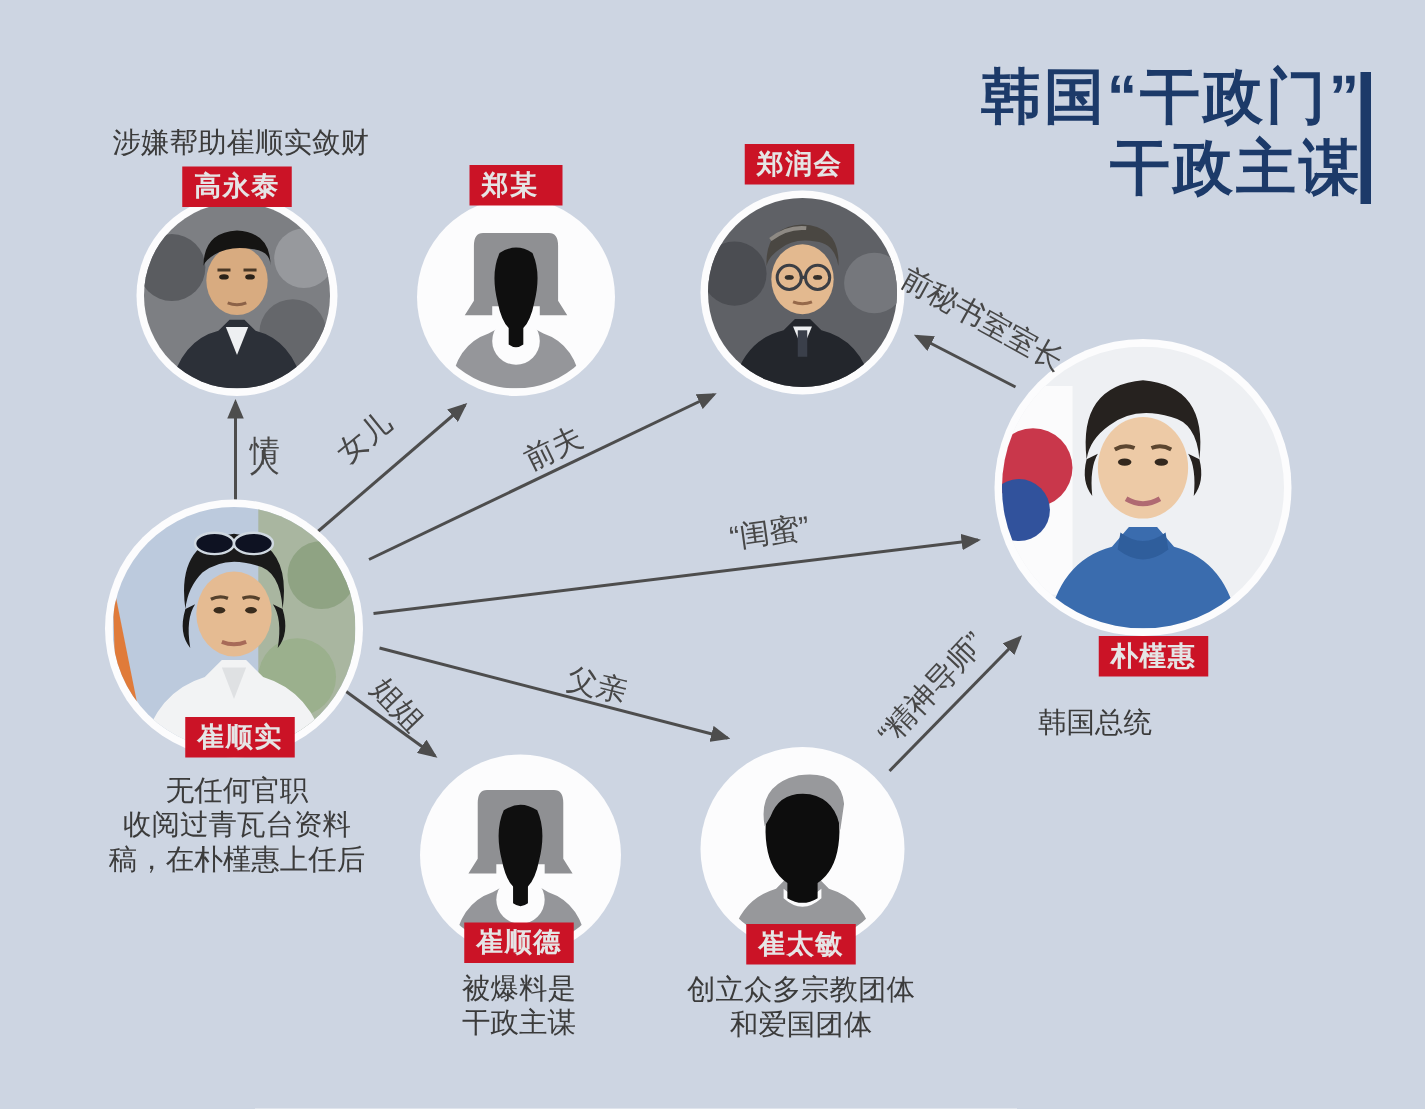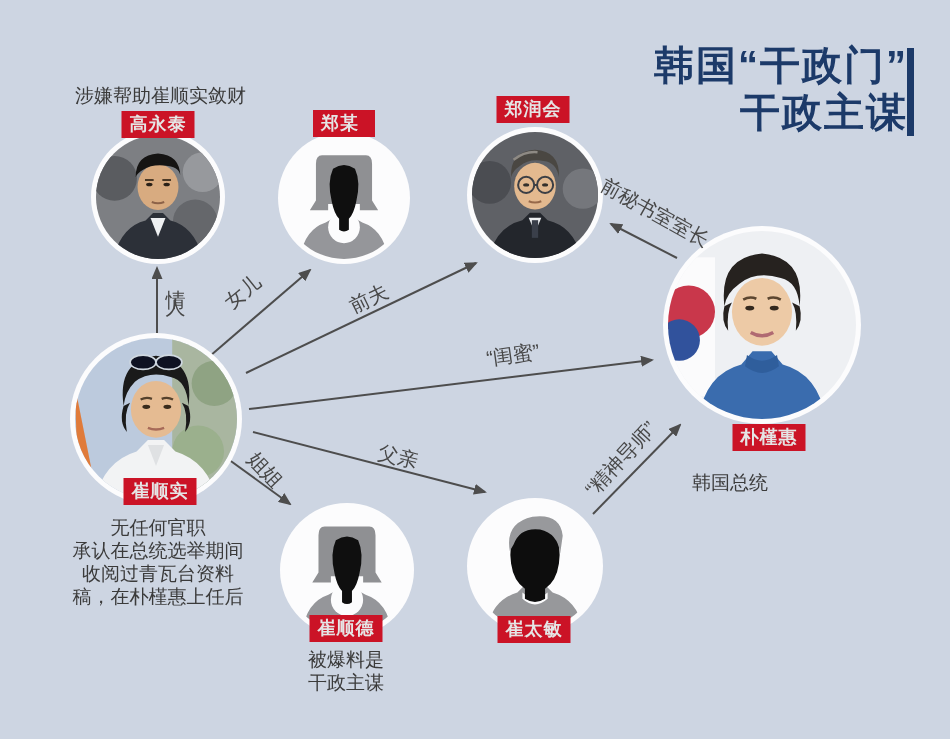--- a/index.html
+++ b/index.html
@@ -196,21 +196,20 @@
       <ellipse cx="57" cy="42.5" rx="2.4" ry="1.3" fill="#3a2c1d"></ellipse>
       <path d="M40.5,38 q3.5,-1.8 7,-0.4" stroke="#55412c" stroke-width="1.4" fill="none"></path>
       <path d="M53.5,37.6 q3.5,-1.4 7,0.4" stroke="#55412c" stroke-width="1.4" fill="none"></path>
       <path d="M45,55.5 Q50,57.5 55,55.5" stroke="#a76a58" stroke-width="1.6" fill="none"></path>
     </svg>
       </div>
   </div>
   <div class="tag t-cuishunshi">崔顺实</div>
   <div class="note center nt-cuishunshi">
     <div>无任何官职</div>
-    <div>承认在总统选举期间</div>
     <div>收阅过青瓦台资料</div>
     <div>稿，在朴槿惠上任后</div>
   </div>
 
   <div class="node n-cuishunde">
     <div class="ph">
         <svg viewBox="0 0 100 100" preserveAspectRatio="xMidYMid slice">
       <rect width="100" height="100" fill="#fcfcfd"></rect>
       <path d="M32,15 h36 q5,0 5,7 v30 l5,8 h-15 v-5 h-26 v5 h-15 l5,-8 v-30 q0,-7 5,-7 z" fill="#8f9093"></path>
       <path d="M14,100 Q17,76 35,70 Q43,66 45,61 L55,61 Q57,66 65,70 Q83,76 86,100 z" fill="#95969a"></path>
@@ -230,20 +229,24 @@
         <svg viewBox="0 0 100 100" preserveAspectRatio="xMidYMid slice">
       <rect width="100" height="100" fill="#fcfcfd"></rect>
       <path d="M12,100 Q16,77 36,71 L42,65 h16 L64,71 Q84,77 88,100 z" fill="#97989b"></path>
       <path d="M40,71 Q50,80 60,71 L60,76 Q50,85 40,76 z" fill="#fbfbfc"></path>
       <path d="M34,24 Q50,15 66,24 Q71,34 69,48 Q67,62 58,68 L58,76 Q50,81 42,76 L42,68 Q33,62 31,48 Q29,34 34,24 z" fill="#0d0d0d"></path>
       <path d="M30,38 Q26,16 48,11 Q70,8 72,26 L70,40 Q68,24 54,21 Q38,19 33,33 z" fill="#98999c"></path>
     </svg>
       </div>
   </div>
   <div class="tag t-cuitaimin">崔太敏</div>
+  <div class="note center nt-cuitaimin">
+    <div>创立众多宗教团体</div>
+    <div>和爱国团体</div>
+  </div>
 
   <div class="rel r-lover">情人</div>
   <div class="rel r-daughter">女儿</div>
   <div class="rel r-exhusband">前夫</div>
   <div class="rel r-bff">“闺蜜”</div>
   <div class="rel r-sister">姐姐</div>
   <div class="rel r-father">父亲</div>
   <div class="rel r-mentor">“精神导师”</div>
   <div class="rel r-secretary">前秘书室室长</div>
 

